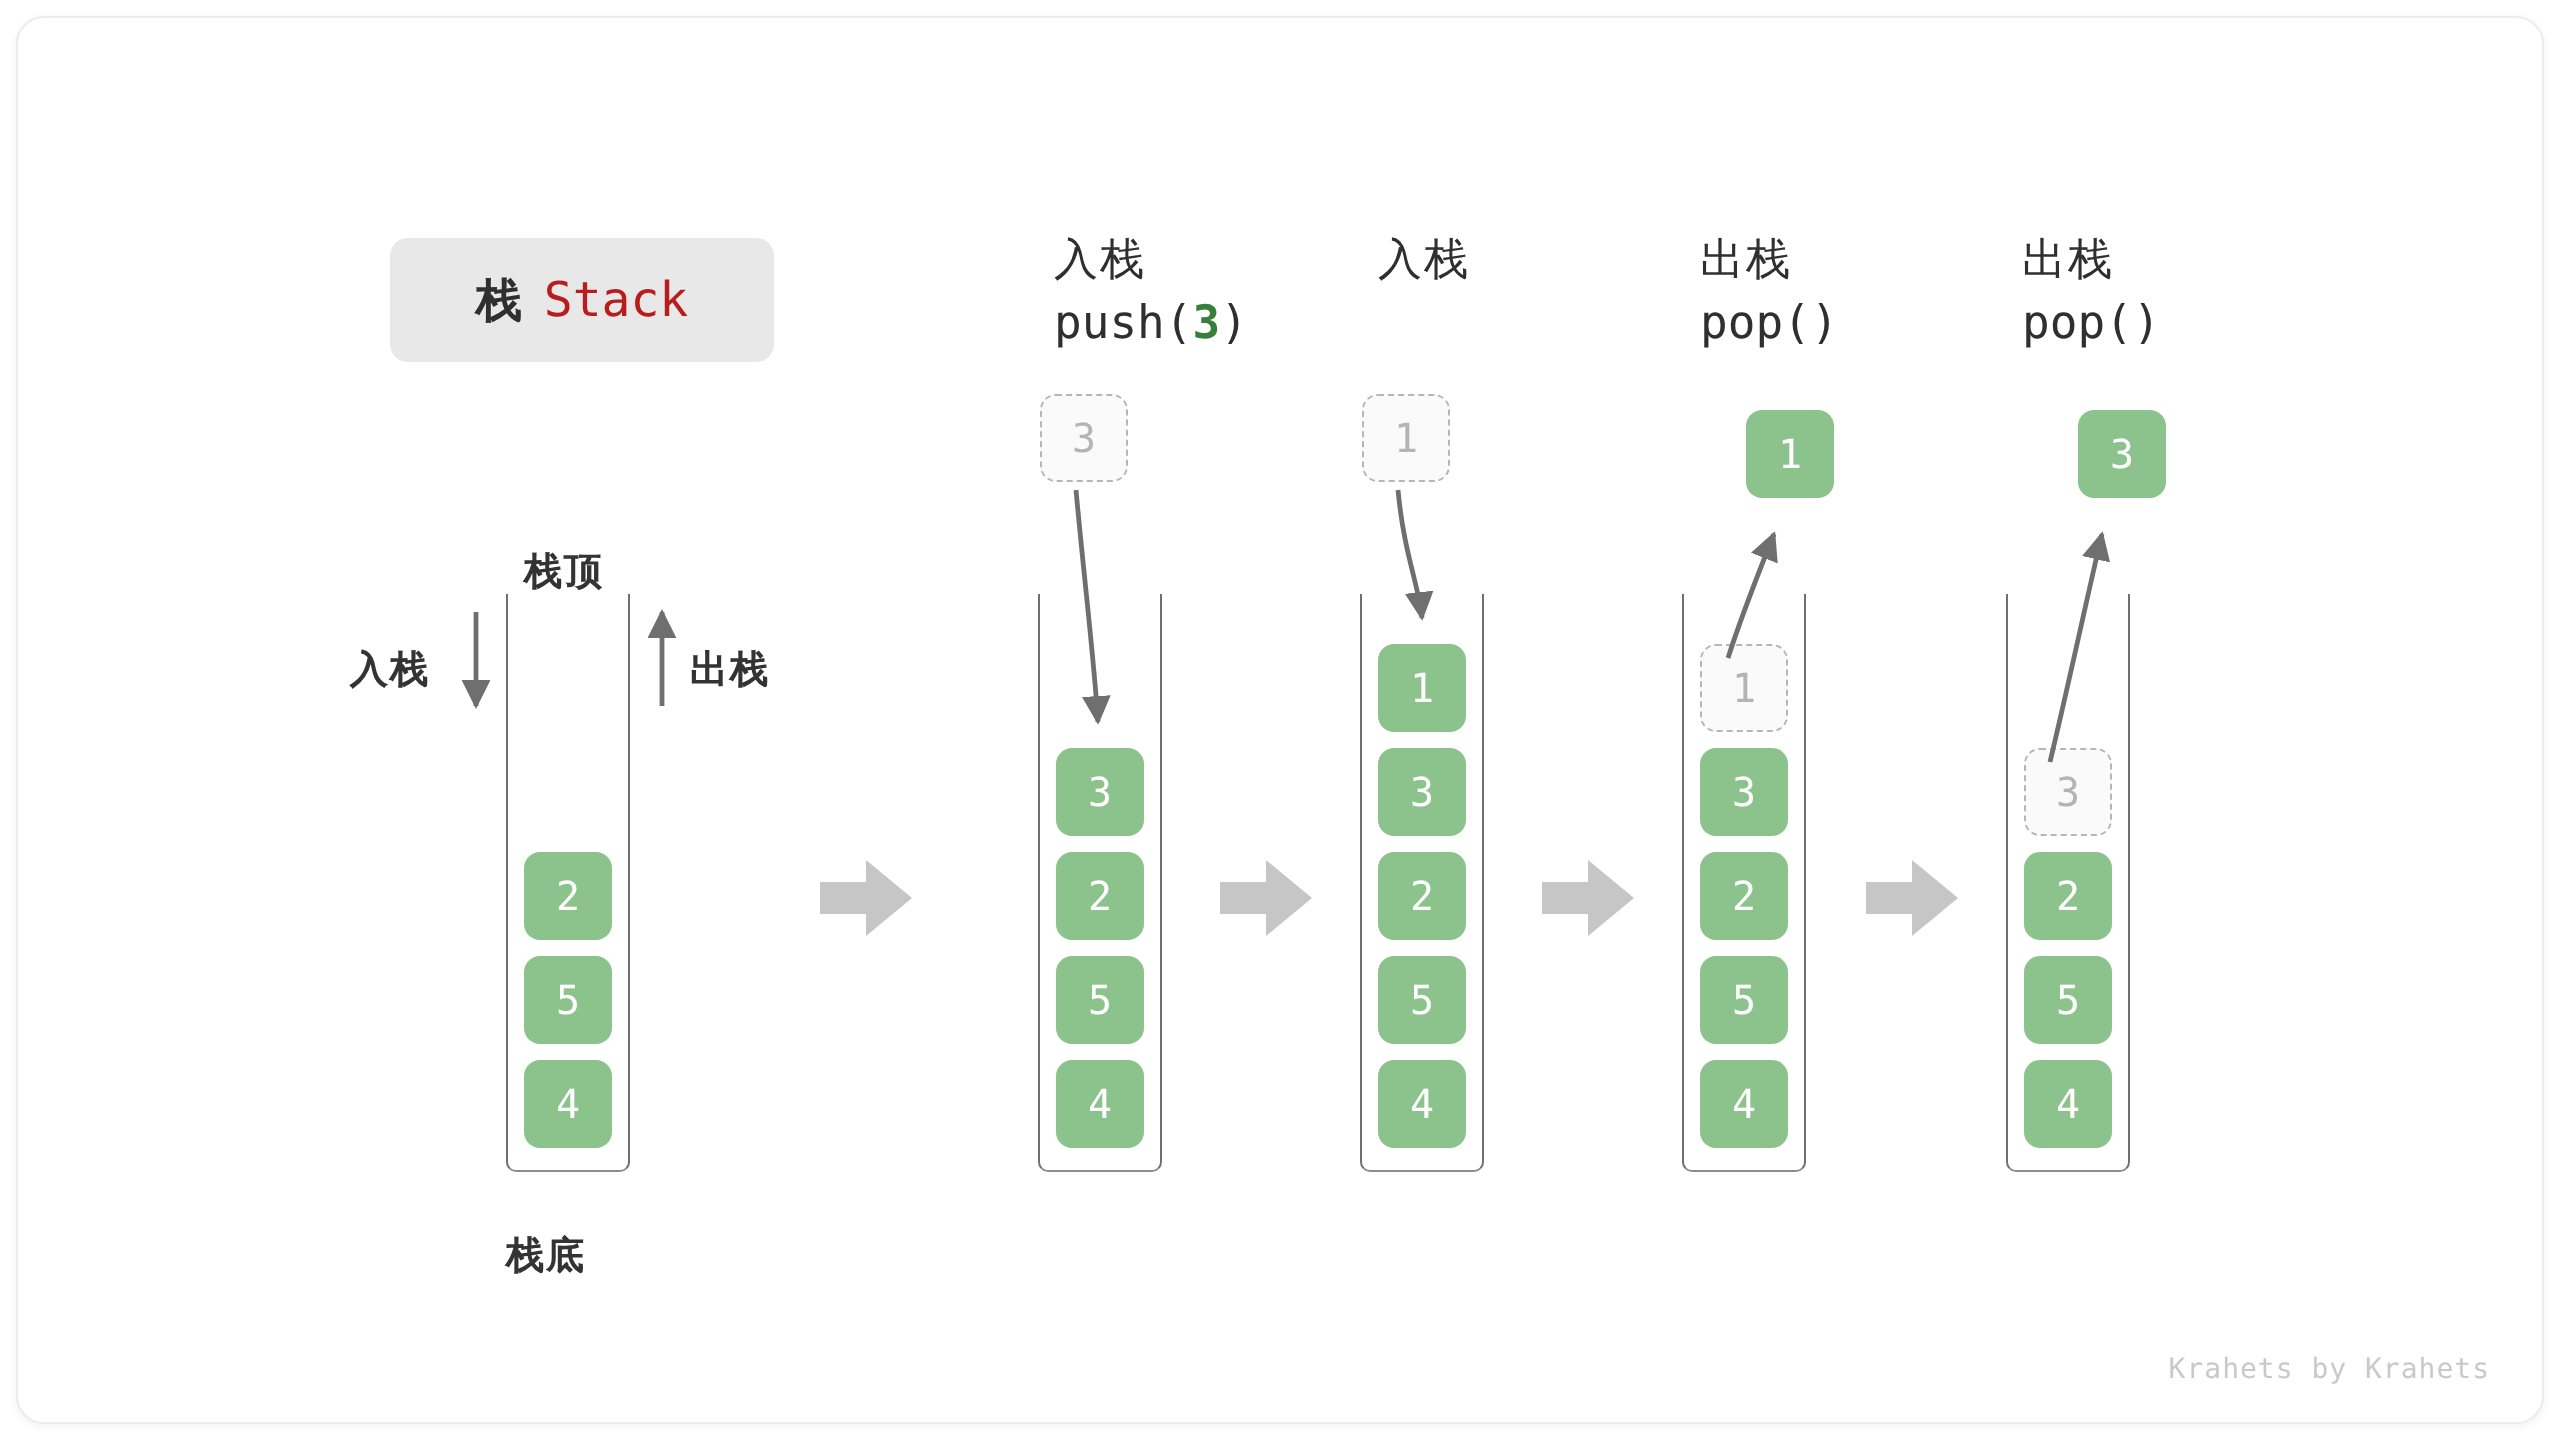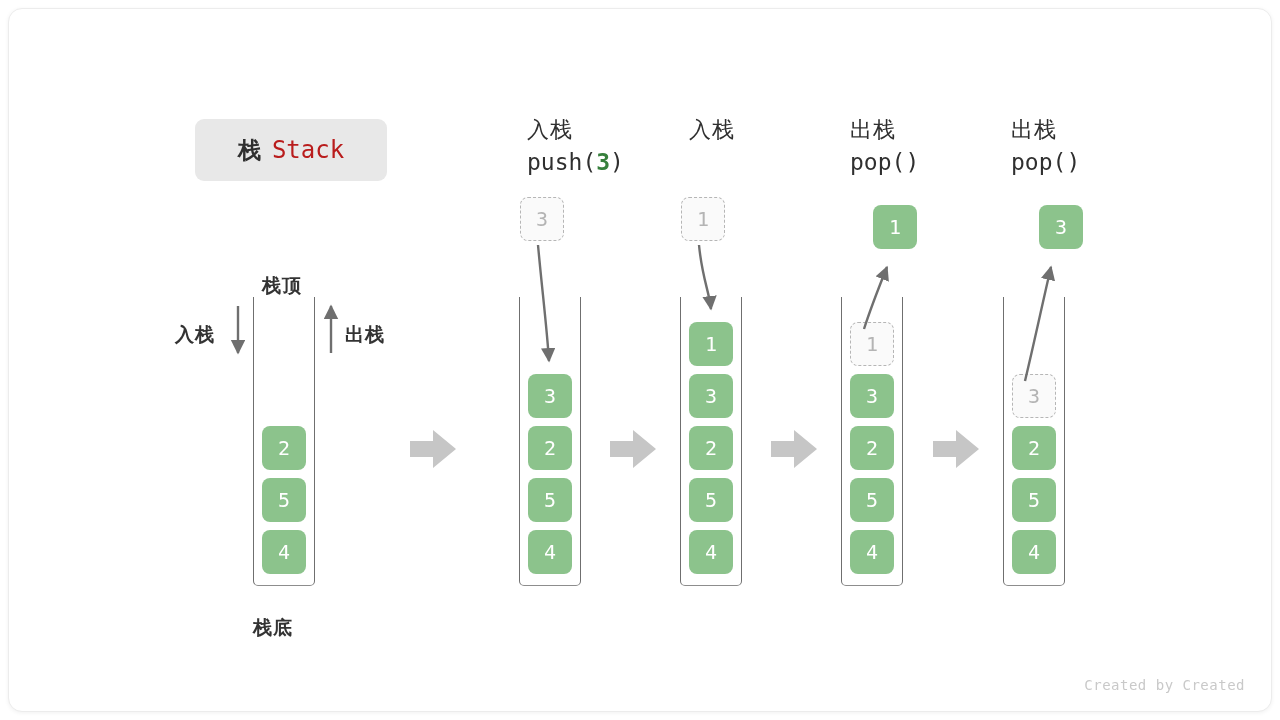--- a/index.html
+++ b/index.html
@@ -258,15 +258,15 @@
       <path d="M601,432 L624,432 L624,421 L647,440 L624,459 L624,448 L601,448 z" fill="#c6c6c6"></path>
     </g>
     <g>
       <path d="M762,432 L785,432 L785,421 L808,440 L785,459 L785,448 L762,448 z" fill="#c6c6c6"></path>
     </g>
     <g>
       <path d="M924,432 L947,432 L947,421 L970,440 L947,459 L947,448 L924,448 z" fill="#c6c6c6"></path>
     </g>
   </svg>
 
-  <div class="credit">Created by Created</div>
+  <div class="credit">Krahets by Krahets</div>
 
 </div>
 
 </body></html>

